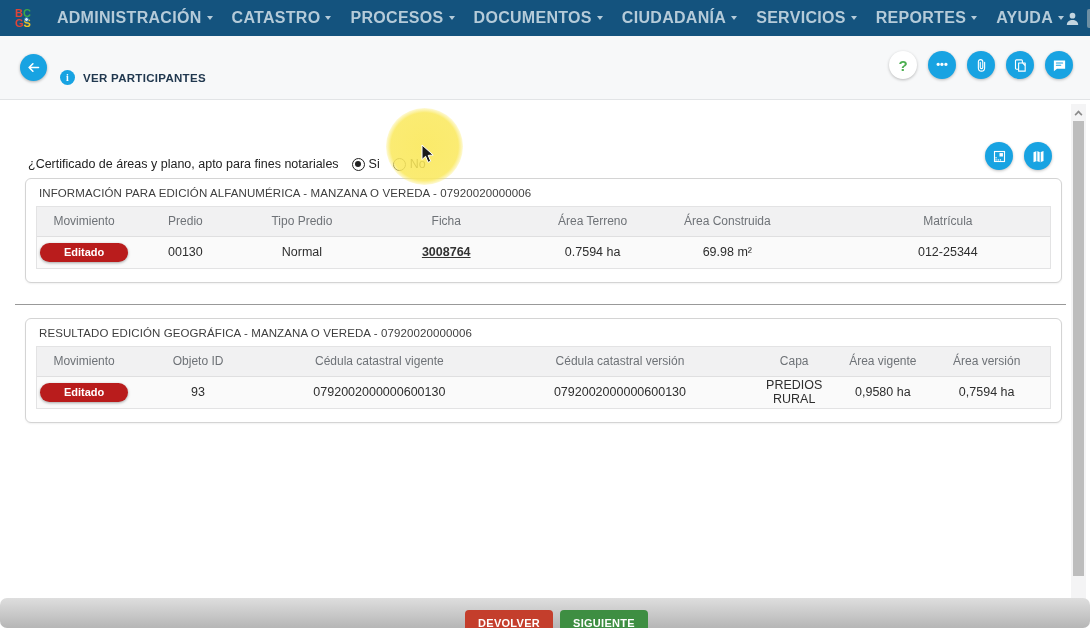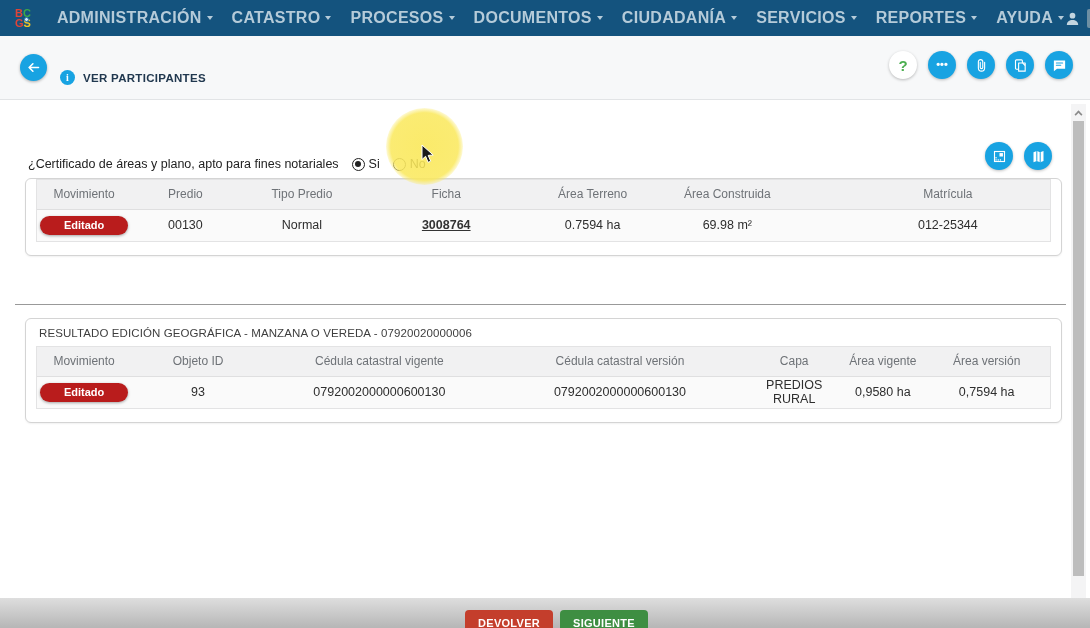--- a/index.html
+++ b/index.html
@@ -72,21 +72,21 @@
   th.col-left, td.col-left { text-align:left; padding-left:48px; }
   .pill { display:inline-block; width:88px; padding:3.5px 0; border-radius:11px; background:#b91c1c;
           color:#fff; font-size:11px; font-weight:bold; cursor:pointer;
           box-shadow:0 1px 3px rgba(0,0,0,.35); }
   .ficha-link { font-weight:bold; text-decoration:underline; color:#333; cursor:pointer; }
 
   .divider { position:absolute; left:15px; right:24px; top:204px; border-top:1px solid #999; }
 
   
   .footer { position:absolute; left:0; right:0; bottom:0; height:30px;
-            background:linear-gradient(#dedede,#b6b6b6); z-index:8; }
+            background:linear-gradient(#dedede,#b6b6b6); z-index:8;border-radius:7px; }
   .footer-btn { position:absolute; top:12px; height:26px; border:none; border-radius:4px;
             color:#fff; font-weight:bold; font-size:11px; font-family:inherit;
             letter-spacing:.3px; padding:0 13px; cursor:pointer; }
   .btn-devolver { left:465px; background:#c43e2c; }
   .btn-siguiente { left:560px; background:#3e8e42; }
 
   
   .scrollbar { position:absolute; right:4px; top:4px; width:15px; height:508px;
                background:#f4f4f5; z-index:12; }
   .sb-arrow { position:absolute; left:4px; width:7px; height:7px; cursor:pointer; }
@@ -218,20 +218,21 @@
     </div>
     <div class="circle-btn">
       <svg width="15" height="15" viewBox="0 0 24 24">
         <path d="M4 5l5.3-2 5.4 2L20 3v16l-5.3 2-5.4-2L4 21z" fill="#fff"></path>
         <path d="M9.3 3v16M14.7 5v16" stroke="#18a3e2" stroke-width="1.6"></path>
       </svg>
     </div>
   </div>
 
   <div class="card" style="top:78px;">
+    <div class="card-title">INFORMACIÓN PARA EDICIÓN ALFANUMÉRICA - MANZANA O VEREDA - 07920020000006</div>
     <div class="tbl-wrap">
       <table class="tbl">
         <colgroup>
           <col style="width:9.3%">
             <col style="width:10.7%">
             <col style="width:12.3%">
             <col style="width:16.2%">
           <col style="width:12.7%">
             <col style="width:13.9%">
             <col style="width:24.9%">

